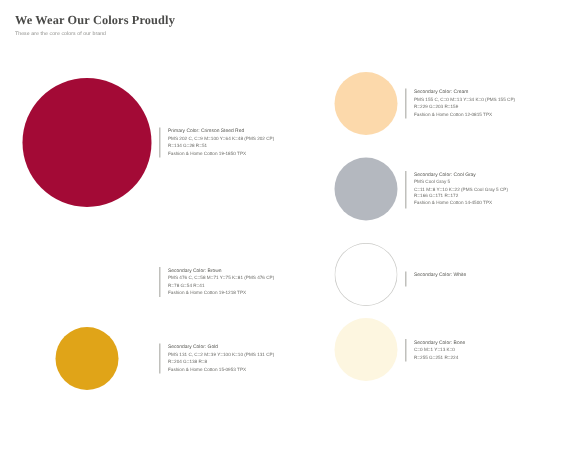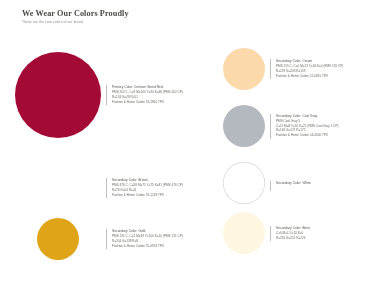--- a/index.html
+++ b/index.html
@@ -11,21 +11,21 @@
     height: 300px;
     background: #ffffff;
     font-family: "Liberation Serif", serif;
     overflow: hidden;
   }
   .slide {
     position: relative;
     width: 388px;
     height: 300px;
     box-sizing: border-box;
-    padding: 9px 10px 0 22px;
+    padding: 9px 10px 0 10px;
   }
   .title {
     font-family: "Liberation Serif", serif;
     font-size: 8.2px;
     font-weight: bold;
     color: #4a4a48;
     letter-spacing: 0.1px;
     line-height: 1.1;
     margin: 0 0 3px 0;
   }

